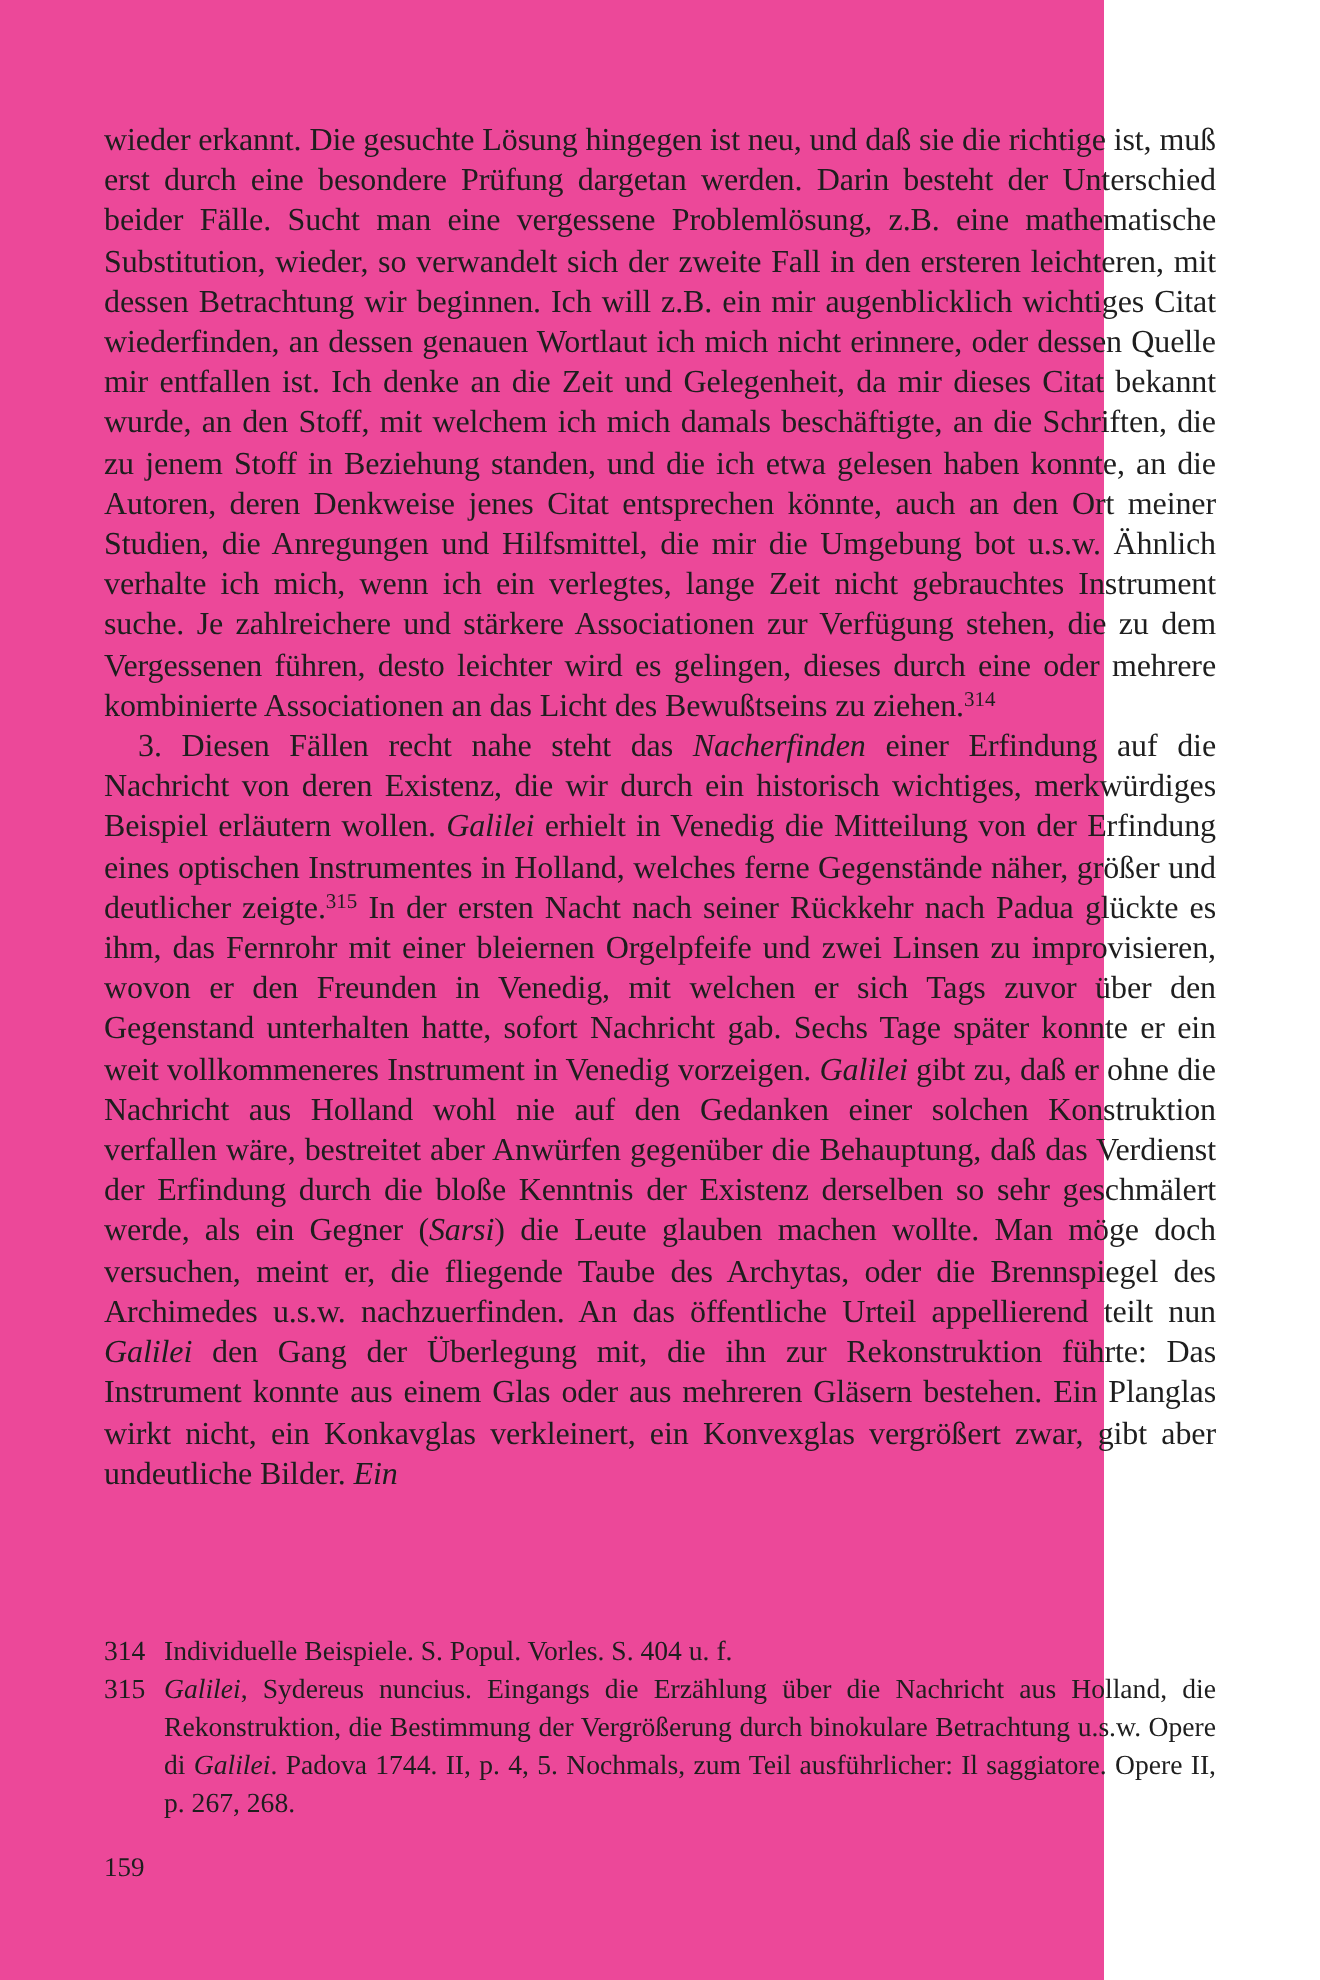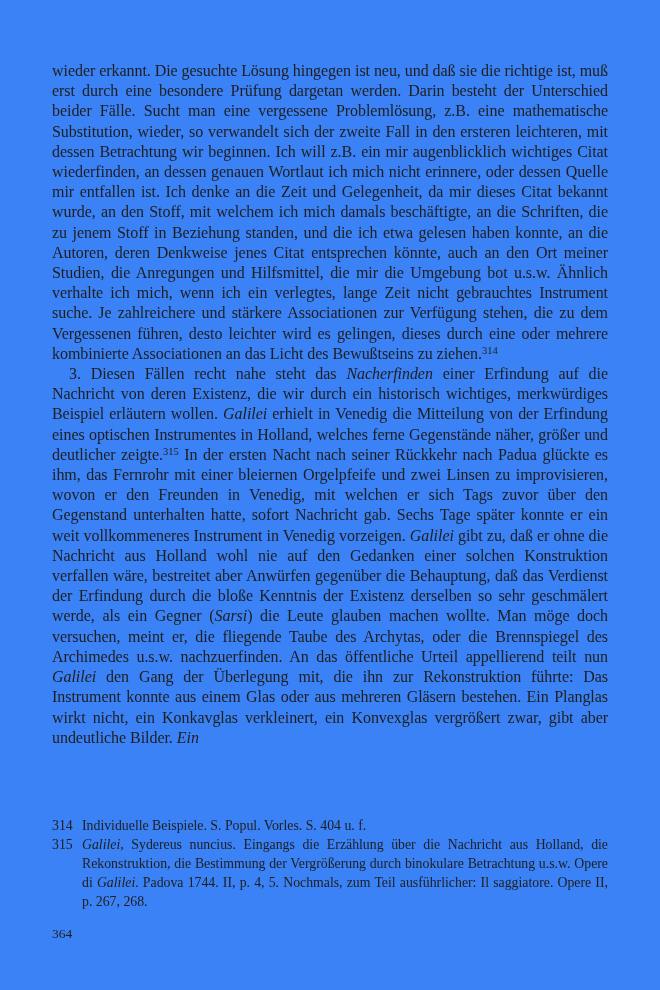--- a/index.html
+++ b/index.html
@@ -7,23 +7,23 @@
     padding: 0;
     background: #ffffff;
   }
   body {
     width: 660px;
     height: 990px;
     overflow: hidden;
   }
   .page {
     position: relative;
-    width: 660px;
+    width: 552px;
     height: 990px;
-    background: #3b82f6;
+    background: #ec4899;
     font-family: "Liberation Serif", "DejaVu Serif", serif;
     color: #1e1e1e;
   }
   .body-text {
     position: absolute;
     left: 52px;
     width: 556px;
     top: 61px;
   }
   .para {
@@ -79,14 +79,14 @@
 
 <div class="page">
   <div class="body-text" id="body-text">
       <p class="para"><span>wieder erkannt. Die gesuchte Lösung hingegen ist neu, und daß sie die richtige ist, muß erst durch eine besondere Prüfung dargetan werden. Darin besteht der Unterschied beider Fälle. Sucht man eine vergessene Problemlösung, z.B. eine mathematische Substitution, wieder, so verwandelt sich der zweite Fall in den ersteren leichteren, mit dessen Betrachtung wir beginnen. Ich will z.B. ein mir augenblicklich wichtiges Citat wiederfinden, an dessen genauen Wortlaut ich mich nicht erinnere, oder dessen Quelle mir entfallen ist. Ich denke an die Zeit und Gelegenheit, da mir dieses Citat bekannt wurde, an den Stoff, mit welchem ich mich damals beschäftigte, an die Schriften, die zu jenem Stoff in Beziehung standen, und die ich etwa gelesen haben konnte, an die Autoren, deren Denkweise jenes Citat entsprechen könnte, auch an den Ort meiner Studien, die Anregungen und Hilfsmittel, die mir die Umgebung bot u.s.w. Ähnlich verhalte ich mich, wenn ich ein verlegtes, lange Zeit nicht gebrauchtes Instrument suche. Je zahlreichere und stärkere Associationen zur Verfügung stehen, die zu dem Vergessenen führen, desto leichter wird es gelingen, dieses durch eine oder mehrere kombinierte Associationen an das Licht des Bewußtseins zu ziehen.</span><sup class="fnref">314</sup></p>
       <p class="para indent"><span>3. Diesen Fällen recht nahe steht das </span><em>Nacherfinden</em><span> einer Erfindung auf die Nachricht von deren Existenz, die wir durch ein historisch wichtiges, merkwürdiges Beispiel erläutern wollen. </span><em>Galilei</em><span> erhielt in Venedig die Mitteilung von der Erfindung eines optischen Instrumentes in Holland, welches ferne Gegenstände näher, größer und deutlicher zeigte.</span><sup class="fnref">315</sup><span> In der ersten Nacht nach seiner Rückkehr nach Padua glückte es ihm, das Fernrohr mit einer bleiernen Orgelpfeife und zwei Linsen zu improvisieren, wovon er den Freunden in Venedig, mit welchen er sich Tags zuvor über den Gegenstand unterhalten hatte, sofort Nachricht gab. Sechs Tage später konnte er ein weit vollkommeneres Instrument in Venedig vorzeigen. </span><em>Galilei</em><span> gibt zu, daß er ohne die Nachricht aus Holland wohl nie auf den Gedanken einer solchen Konstruktion verfallen wäre, bestreitet aber Anwürfen gegenüber die Behauptung, daß das Verdienst der Erfindung durch die bloße Kenntnis der Existenz derselben so sehr geschmälert werde, als ein Gegner (</span><em>Sarsi</em><span>) die Leute glauben machen wollte. Man möge doch versuchen, meint er, die fliegende Taube des Archytas, oder die Brennspiegel des Archimedes u.s.w. nachzuerfinden. An das öffentliche Urteil appellierend teilt nun </span><em>Galilei</em><span> den Gang der Überlegung mit, die ihn zur Rekonstruktion führte: Das Instrument konnte aus einem Glas oder aus mehreren Gläsern bestehen. Ein Planglas wirkt nicht, ein Konkavglas verkleinert, ein Konvexglas vergrößert zwar, gibt aber undeutliche Bilder. </span><em>Ein</em></p>
     </div>
   <div class="footnotes" id="footnotes">
       <div class="footnote"><span class="fn-num">314</span><span>Individuelle Beispiele. S. Popul. Vorles. S. 404 u. f.</span></div>
       <div class="footnote"><span class="fn-num">315</span><em>Galilei</em><span>, Sydereus nuncius. Eingangs die Erzählung über die Nachricht aus Holland, die Rekonstruktion, die Bestimmung der Vergrößerung durch binokulare Betrachtung u.s.w. Opere di </span><em>Galilei</em><span>. Padova 1744. II, p. 4, 5. Nochmals, zum Teil ausführlicher: Il saggiatore. Opere II, p. 267, 268.</span></div>
     </div>
-  <div class="page-number">364</div>
+  <div class="page-number">159</div>
 </div>
 
 </body></html>

